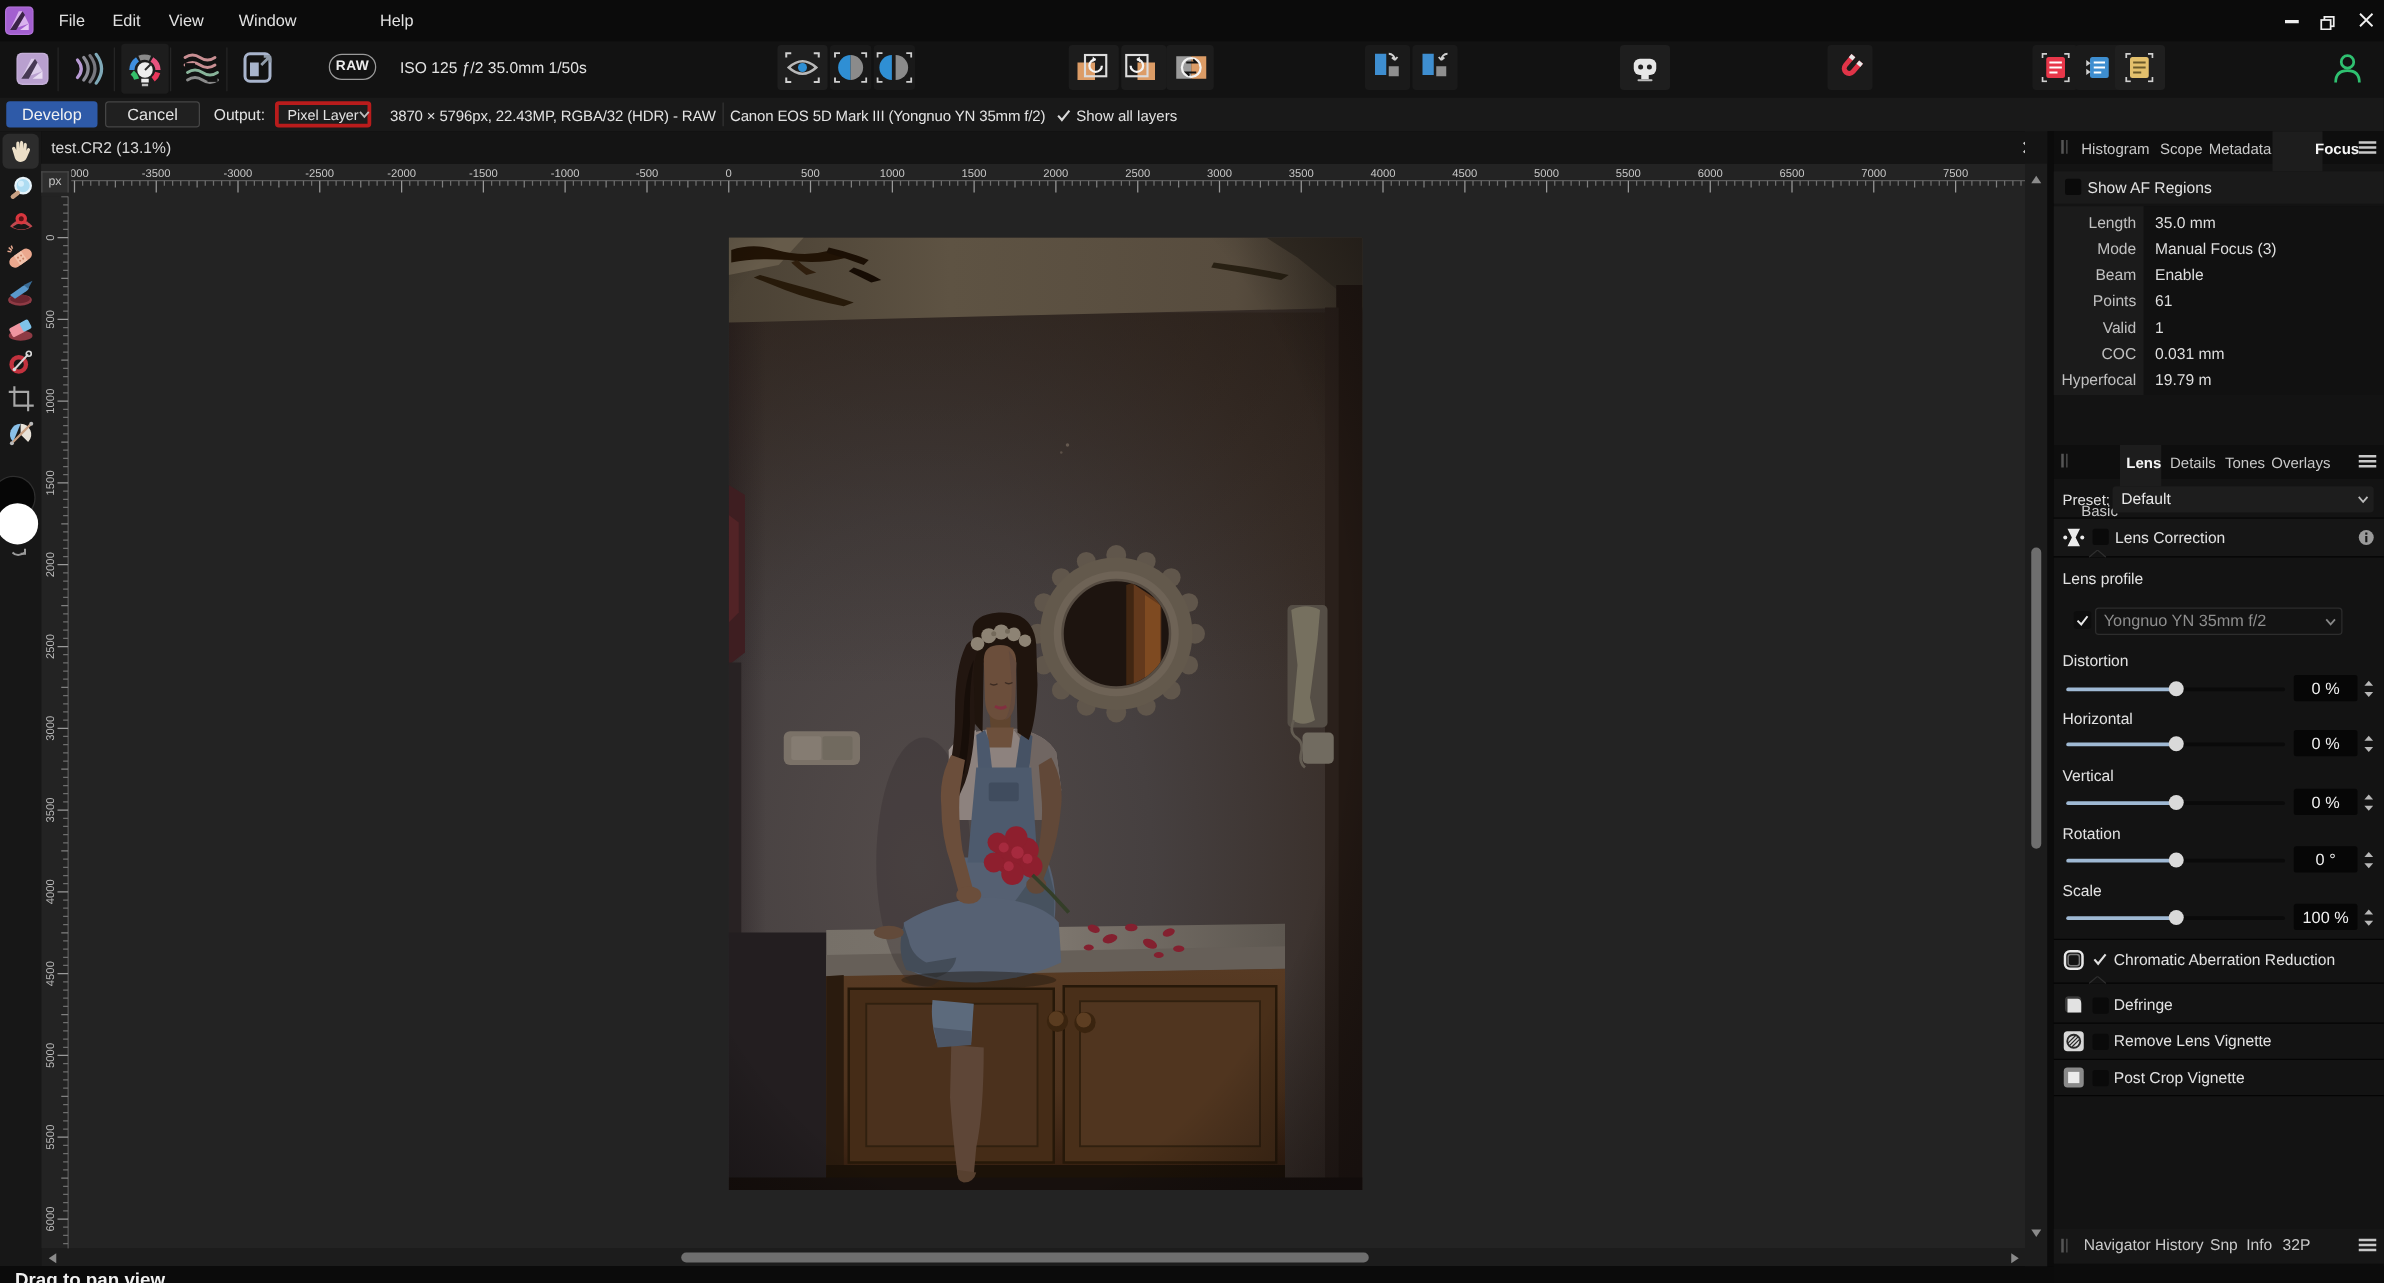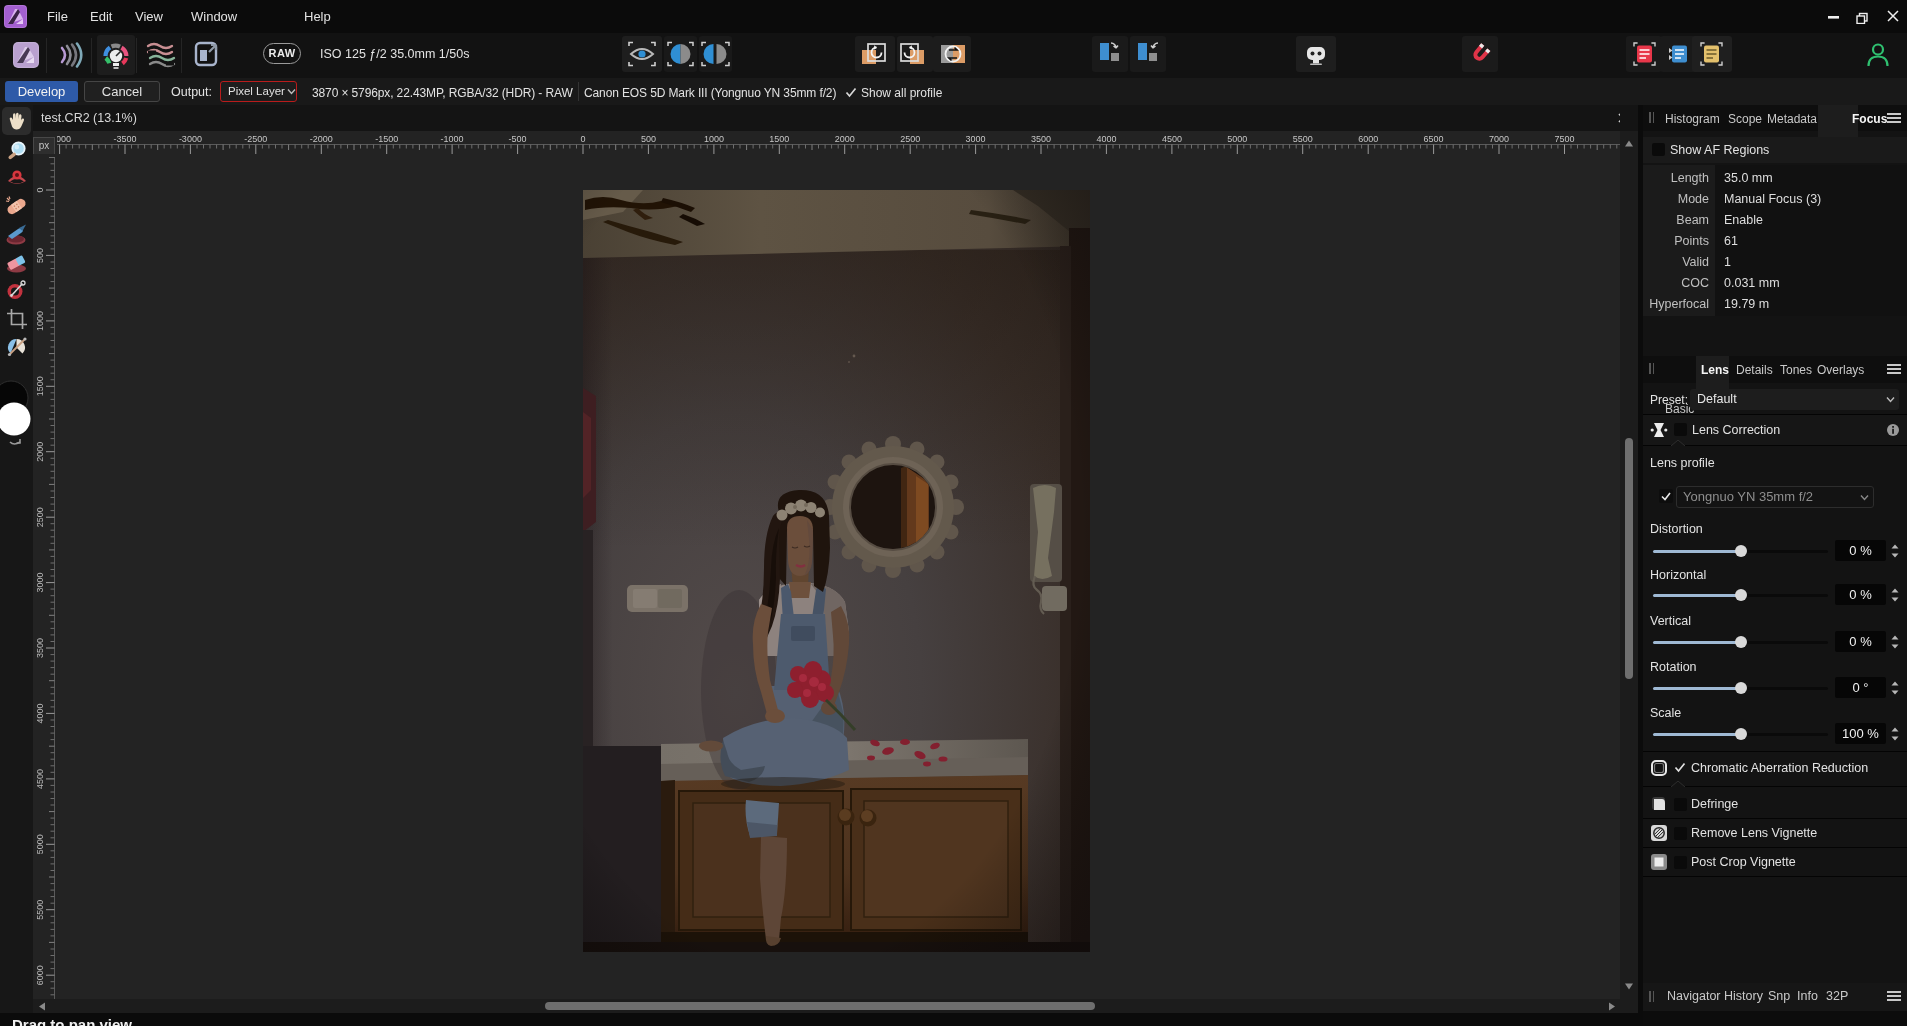--- a/index.html
+++ b/index.html
@@ -196,31 +196,31 @@
 
 <svg class="abs" style="left:1865px;top:41px;" width="26" height="26" viewBox="0 0 26 26">
  <circle cx="13" cy="8.5" r="5" fill="none" stroke="#2fc070" stroke-width="2.2"></circle>
  <path d="M3.5 25 Q3.5 15.5 13 15.5 Q22.5 15.5 22.5 25" fill="none" stroke="#2fc070" stroke-width="2.2"></path>
 </svg>
 
 <div class="abs" style="left:0;top:78px;width:1907px;height:27px;background:#191919;"></div>
 <div class="abs" style="left:5px;top:81px;width:73px;height:21px;background:#2e5aa8;border-radius:3px;color:#f2f2f2;font-size:13px;text-align:center;line-height:21px;">Develop</div>
 <div class="abs" style="left:84px;top:81px;width:76px;height:21px;background:#202020;border:1px solid #454545;border-radius:3px;color:#e2e2e2;font-size:13px;text-align:center;line-height:19px;">Cancel</div>
 <div class="txt" style="left:171px;top:85px;">Output:</div>
-<div class="abs" style="left:220px;top:81px;width:77px;height:21px;background:#1d1d1d;border:1px solid #b91c1c;border-radius:3px;color:#e2e2e2;font-size:11.5px;line-height:19px;padding-left:7px;">Pixel Layer</div>
+<div class="abs" style="left:220px;top:81px;width:77px;height:21px;background:#1d1d1d;border:3px solid #b91c1c;border-radius:3px;color:#e2e2e2;font-size:11.5px;line-height:19px;padding-left:7px;">Pixel Layer</div>
 <svg class="abs" style="left:287px;top:88px;" width="9" height="7" viewBox="0 0 9 7">
     <path d="M1 1.5 L4.5 5.5 L8 1.5" stroke="#bbb" stroke-width="1.4" fill="none"></path>
   </svg>
 <div class="txt" style="left:312px;top:86px;font-size:12px;letter-spacing:-0.12px;">3870 × 5796px, 22.43MP, RGBA/32 (HDR) - RAW</div>
 <div class="abs" style="left:578px;top:82px;width:1px;height:19px;background:#333;"></div>
 <div class="txt" style="left:584px;top:86px;font-size:12px;letter-spacing:-0.12px;">Canon EOS 5D Mark III (Yongnuo YN 35mm f/2)</div>
 <svg class="abs" style="left:845px;top:87px;" width="12" height="11" viewBox="0 0 12 11">
     <path d="M1.5 5.5 L4.5 9 L10.5 1.5" stroke="#d8d8d8" stroke-width="1.7" fill="none"></path>
   </svg>
-<div class="txt" style="left:861px;top:86px;font-size:12px;">Show all profile</div>
+<div class="txt" style="left:861px;top:86px;font-size:12px;">Show all layers</div>
 
 <div class="abs" style="left:0;top:105px;width:33px;height:908px;background:#171717;"></div>
 <div class="abs" style="left:2px;top:107px;width:29px;height:28px;background:#2c2c2c;border-radius:5px;"></div>
 
 <svg class="abs" style="left:6px;top:111px;" width="21" height="21" viewBox="0 0 21 21">
  <path d="M4 9 Q3 7 4.5 6.5 Q6 6 6.5 8 L7 9 L7 4 Q7 2.2 8.3 2.2 Q9.6 2.2 9.6 4 L9.8 7.5 L10 3.4 Q10.1 1.6 11.4 1.7 Q12.7 1.8 12.6 3.6 L12.5 8 L13 4.6 Q13.3 3 14.5 3.3 Q15.7 3.6 15.5 5.2 L15 9.5 L15.6 8.3 Q16.3 7 17.4 7.6 Q18.5 8.2 17.8 9.7 L15.5 15 Q14 18.5 10.5 18.5 Q7.5 18.5 6 15.5 Z" fill="#ecdfc8"></path>
 </svg>
 
 <svg class="abs" style="left:6px;top:140px;" width="22" height="22" viewBox="0 0 22 22">
  <circle cx="12.5" cy="8.5" r="6.2" fill="#aedcf2" stroke="#e8f4fb" stroke-width="1.8"></circle>

